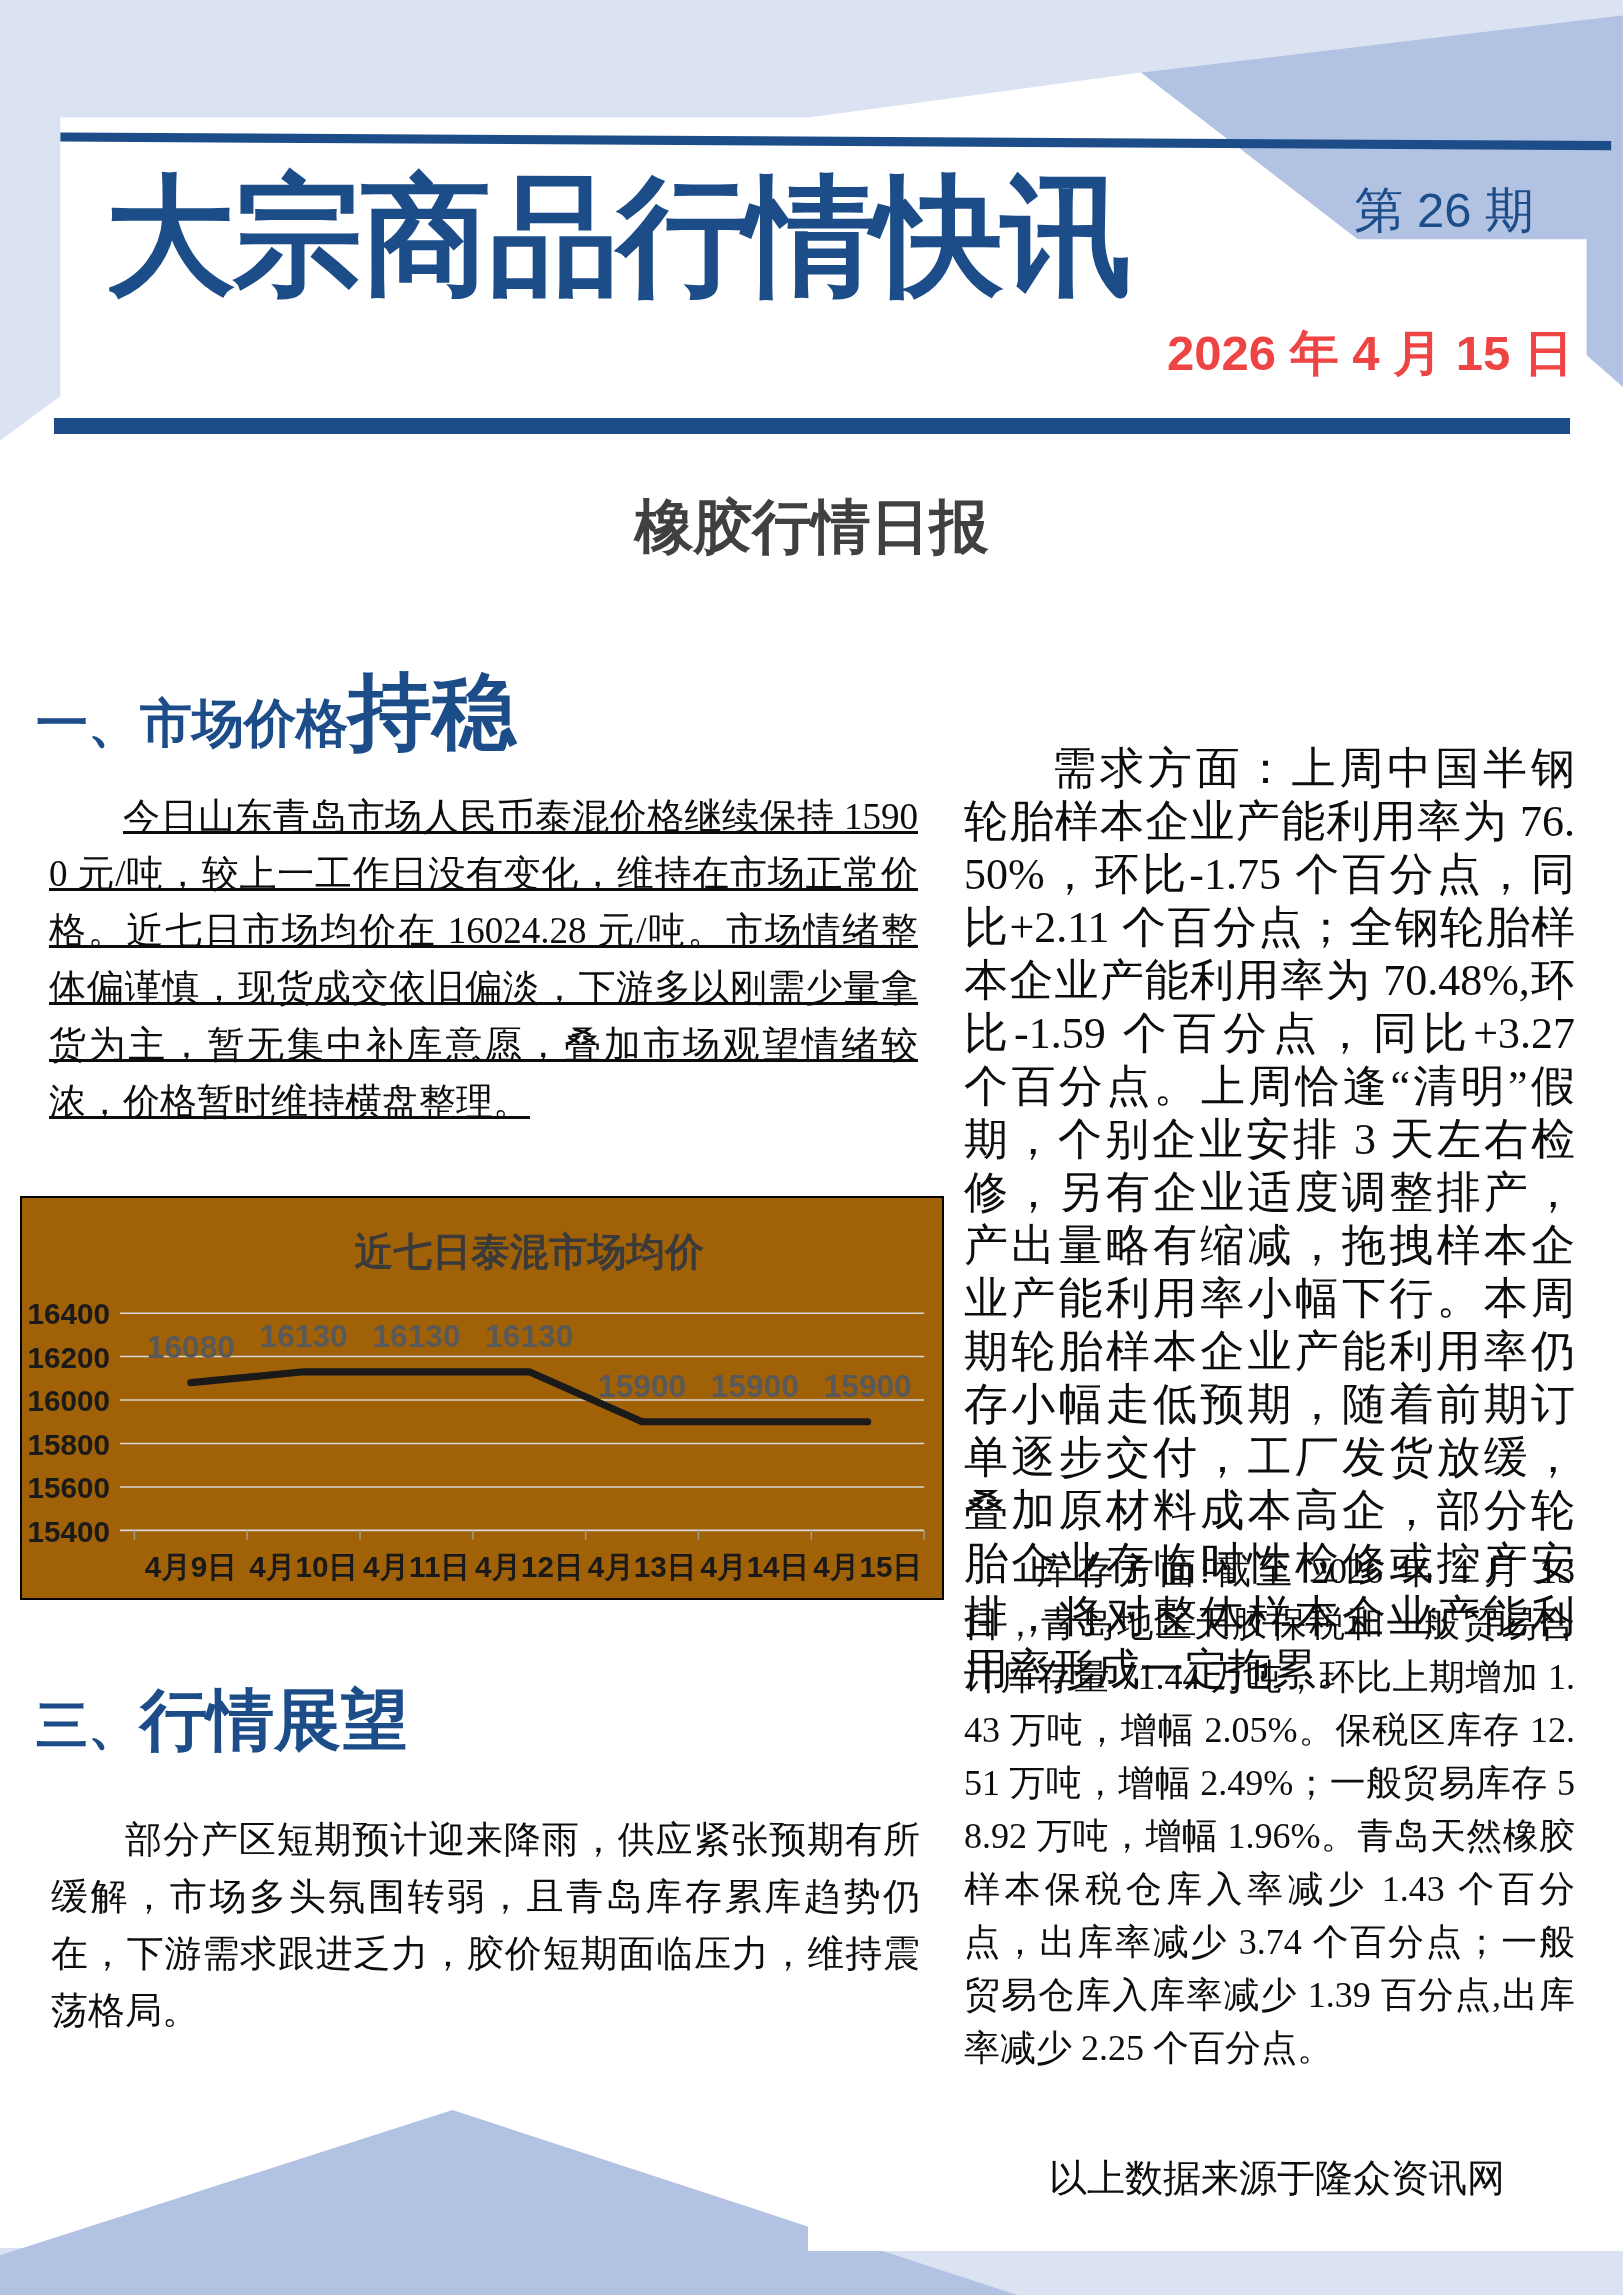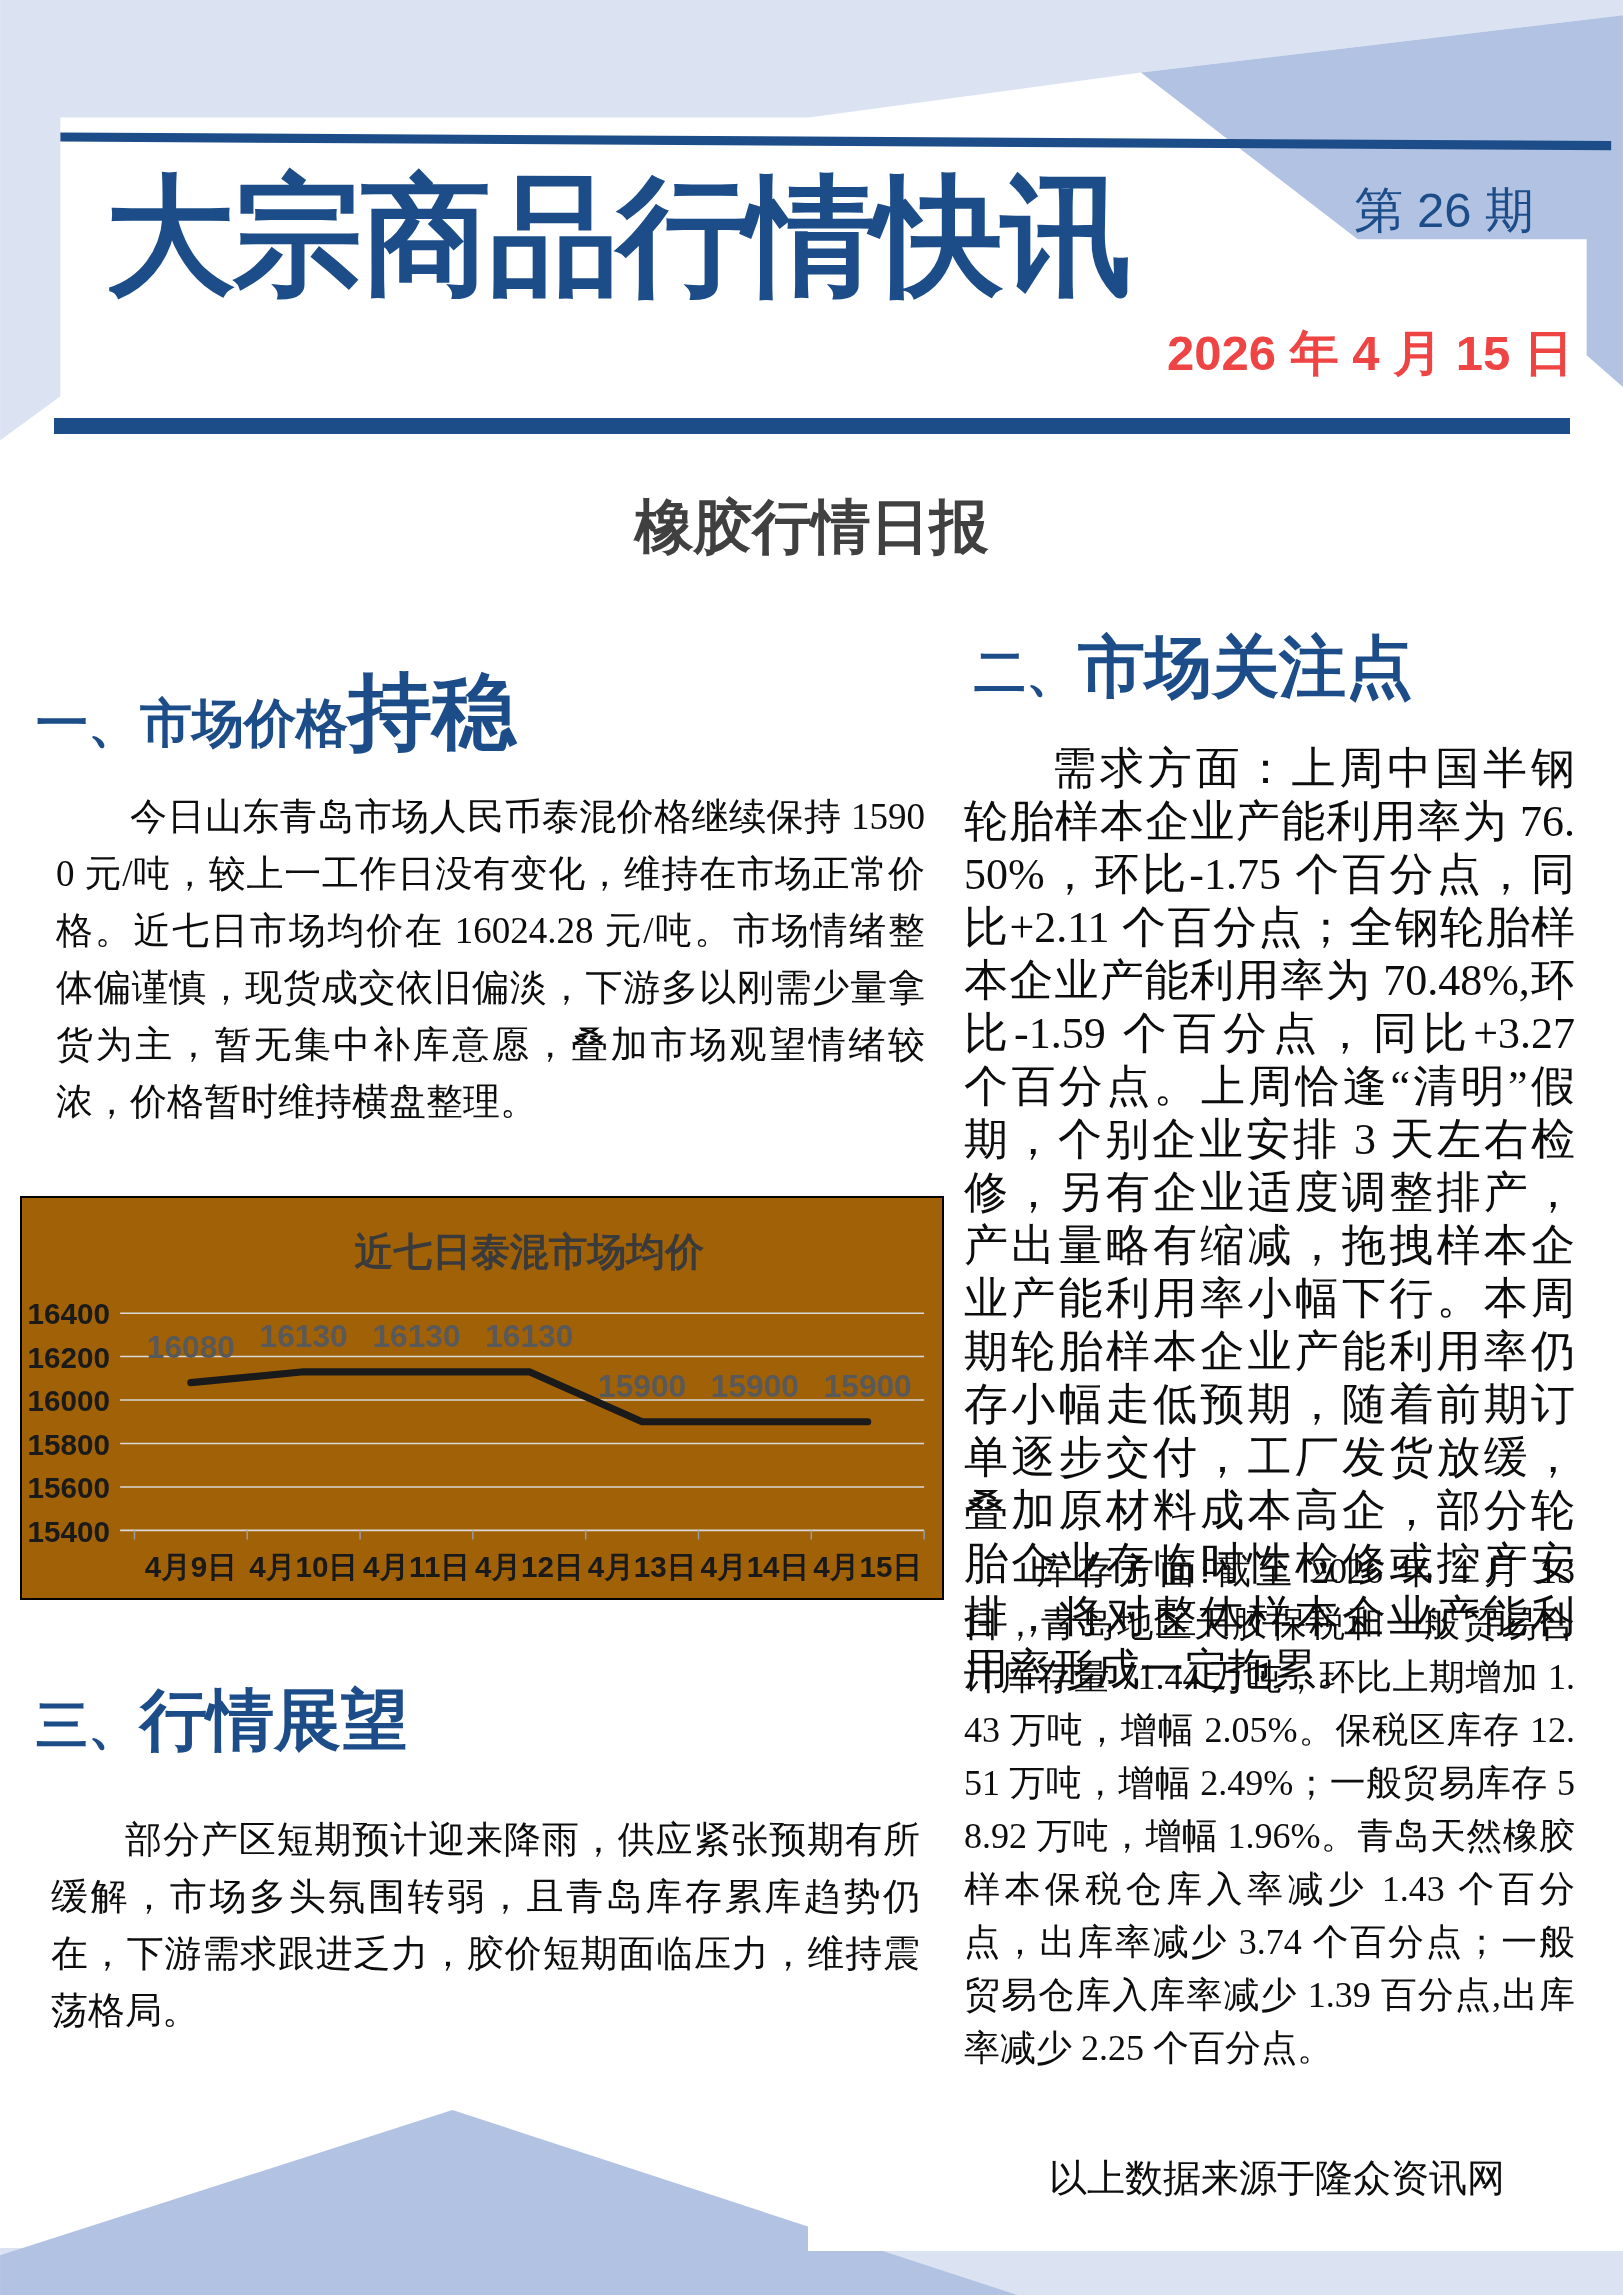--- a/index.html
+++ b/index.html
@@ -32,21 +32,21 @@
   .sec-head .t-big{font-size:84px;}
   .sec-head .t-lg{font-size:67px;}
   #sec1-head{left:36px;top:670px;}
   #sec2-head{left:974px;top:633px;}
   #sec3-head{left:36px;top:1686px;}
 
   .para{
     font-family:"Liberation Serif","DejaVu Serif",serif;color:#0d0d0d;
     text-align:justify;text-indent:2em;word-break:break-all;
   }
-  #p-sec1{left:56px;top:788px;width:869px;font-size:37px;line-height:57px;}
+  #p-sec1{left:49px;top:788px;width:869px;font-size:37px;line-height:57px;text-decoration:underline;}
   #p-sec3{left:51px;top:1811px;width:869px;font-size:37px;line-height:57px;}
   #p-sec2a{left:964px;top:742px;width:611px;font-size:44px;line-height:53px;}
   #p-sec2b{left:964px;top:1545px;width:611px;font-size:36px;line-height:53px;}
 
   #chart-box{
     left:20.4px;top:1196px;width:920px;height:400px;background:#a16207;
     border:2.6px solid #000;box-sizing:content-box;
   }
   #chart-canvas{display:block;width:920px;height:400px;}
 
@@ -126,23 +126,20 @@
         <text x="1433.9285714285716" y="389.5" text-anchor="middle" font-size="62" fill="#595959" font-weight="600" font-family="&quot;Liberation Sans&quot;,&quot;DejaVu Sans&quot;,sans-serif">15900</text>
         <text x="1654.642857142857" y="389.5" text-anchor="middle" font-size="62" fill="#595959" font-weight="600" font-family="&quot;Liberation Sans&quot;,&quot;DejaVu Sans&quot;,sans-serif">15900</text>
       </svg>
   </div>
 
   <div class="abs sec-head" id="sec3-head">
     <span class="num">三、</span><span class="t-lg">行情展望</span>
   </div>
   <div class="abs para" id="p-sec3">部分产区短期预计迎来降雨，供应紧张预期有所缓解，市场多头氛围转弱，且青岛库存累库趋势仍在，下游需求跟进乏力，胶价短期面临压力，维持震荡格局。</div>
 
-  <div class="abs sec-head" id="sec2-head">
-    <span class="num">二、</span><span class="t-lg">市场关注点</span>
-  </div>
   <div class="abs para" id="p-sec2a">需求方面：上周中国半钢轮胎样本企业产能利用率为 76.50%，环比-1.75 个百分点，同比+2.11 个百分点；全钢轮胎样本企业产能利用率为 70.48%,环比-1.59 个百分点，同比+3.27 个百分点。上周恰逢“清明”假期，个别企业安排 3 天左右检修，另有企业适度调整排产，产出量略有缩减，拖拽样本企业产能利用率小幅下行。本周期轮胎样本企业产能利用率仍存小幅走低预期，随着前期订单逐步交付，工厂发货放缓，叠加原材料成本高企，部分轮胎企业存临时性检修或控产安排，将对整体样本企业产能利用率形成一定拖累。</div>
   <div class="abs para" id="p-sec2b">库存方面:截至 2026 年 4 月 13 日，青岛地区天胶保税和一般贸易合计库存量 71.44 万吨，环比上期增加 1.43 万吨，增幅 2.05%。保税区库存 12.51 万吨，增幅 2.49%；一般贸易库存 58.92 万吨，增幅 1.96%。青岛天然橡胶样本保税仓库入率减少 1.43 个百分点，出库率减少 3.74 个百分点；一般贸易仓库入库率减少 1.39 百分点,出库率减少 2.25 个百分点。</div>
 
   <div class="abs" id="footer-panel"></div>
   <div class="abs source-note">以上数据来源于隆众资讯网</div>
 
 </div>
 
 
 </body></html>

